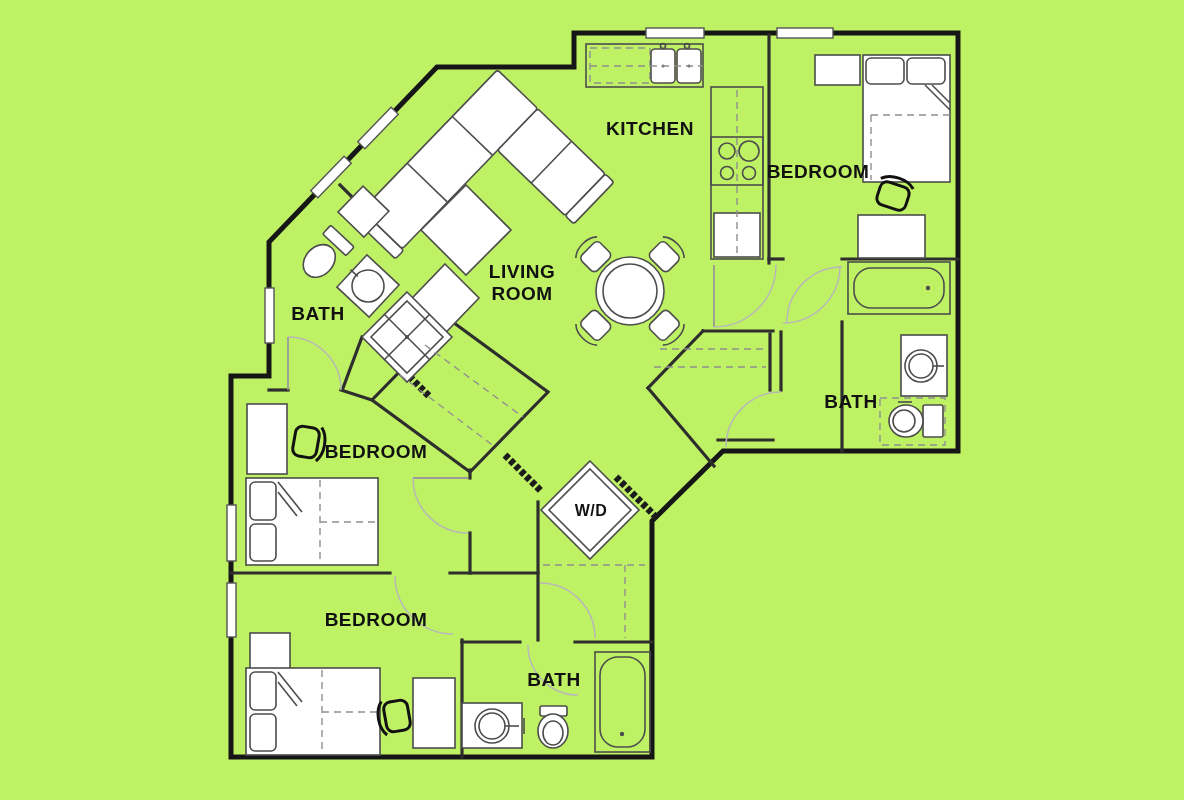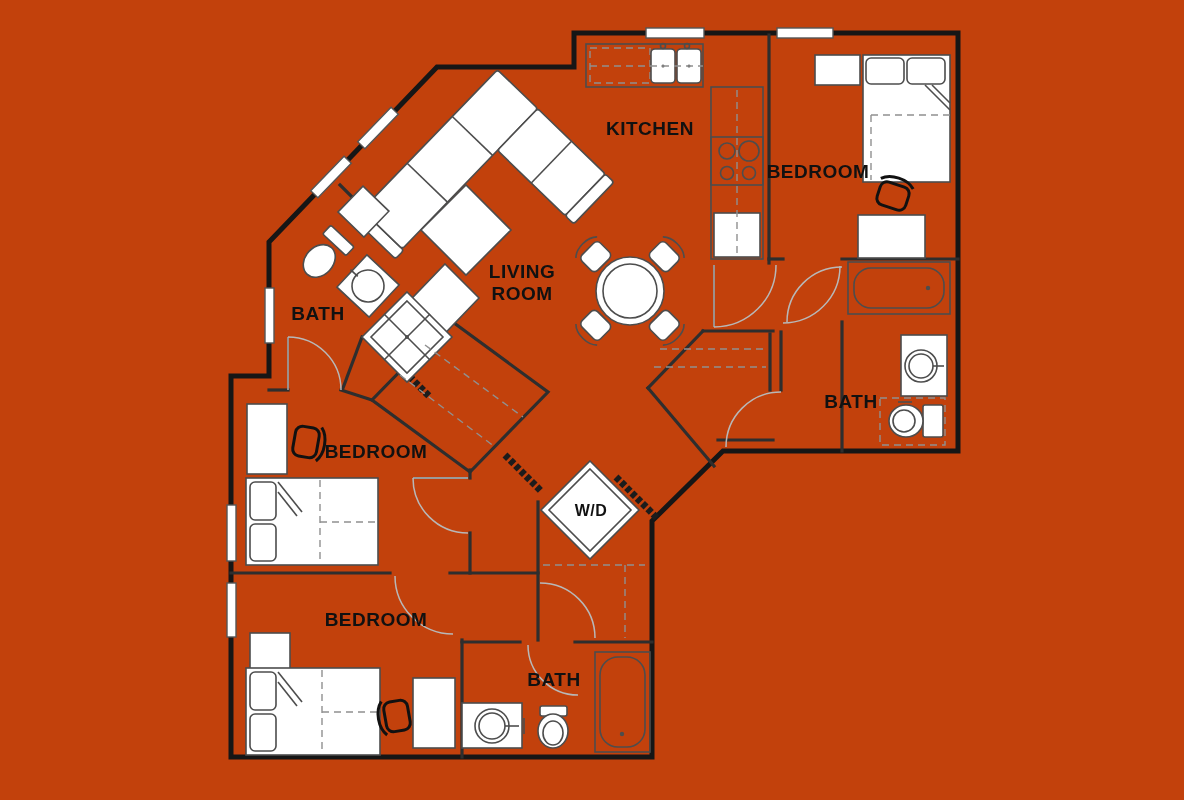--- a/index.html
+++ b/index.html
@@ -1,16 +1,16 @@
 <!DOCTYPE html>
 <html><head>
 <meta charset="utf-8">
 <style>
   html,body{margin:0;padding:0;background:#fdfdfd;}
-  .stage{width:1184px;height:800px;position:relative;background:#c2410c;overflow:hidden;
+  .stage{width:1184px;height:800px;position:relative;background:#bef264;overflow:hidden;
          font-family:"Liberation Sans", sans-serif;}
   svg{display:block;}
   .room-label{font-family:"Liberation Sans", sans-serif;font-weight:bold;font-size:19px;
               letter-spacing:.5px;fill:#111;text-anchor:middle;}
   .wd-label{font-size:16px;}
   .ext{fill:none;stroke:#161616;stroke-width:5;stroke-linejoin:miter;}
   .int{fill:none;stroke:#2e2e2e;stroke-width:3.2;stroke-linecap:square;}
   .thin{fill:none;stroke:#4d4d4d;stroke-width:1.6;}
   .thinf{fill:#ffffff;stroke:#4d4d4d;stroke-width:1.6;}
   .dash{fill:none;stroke:#909090;stroke-width:1.4;stroke-dasharray:7 5;}

